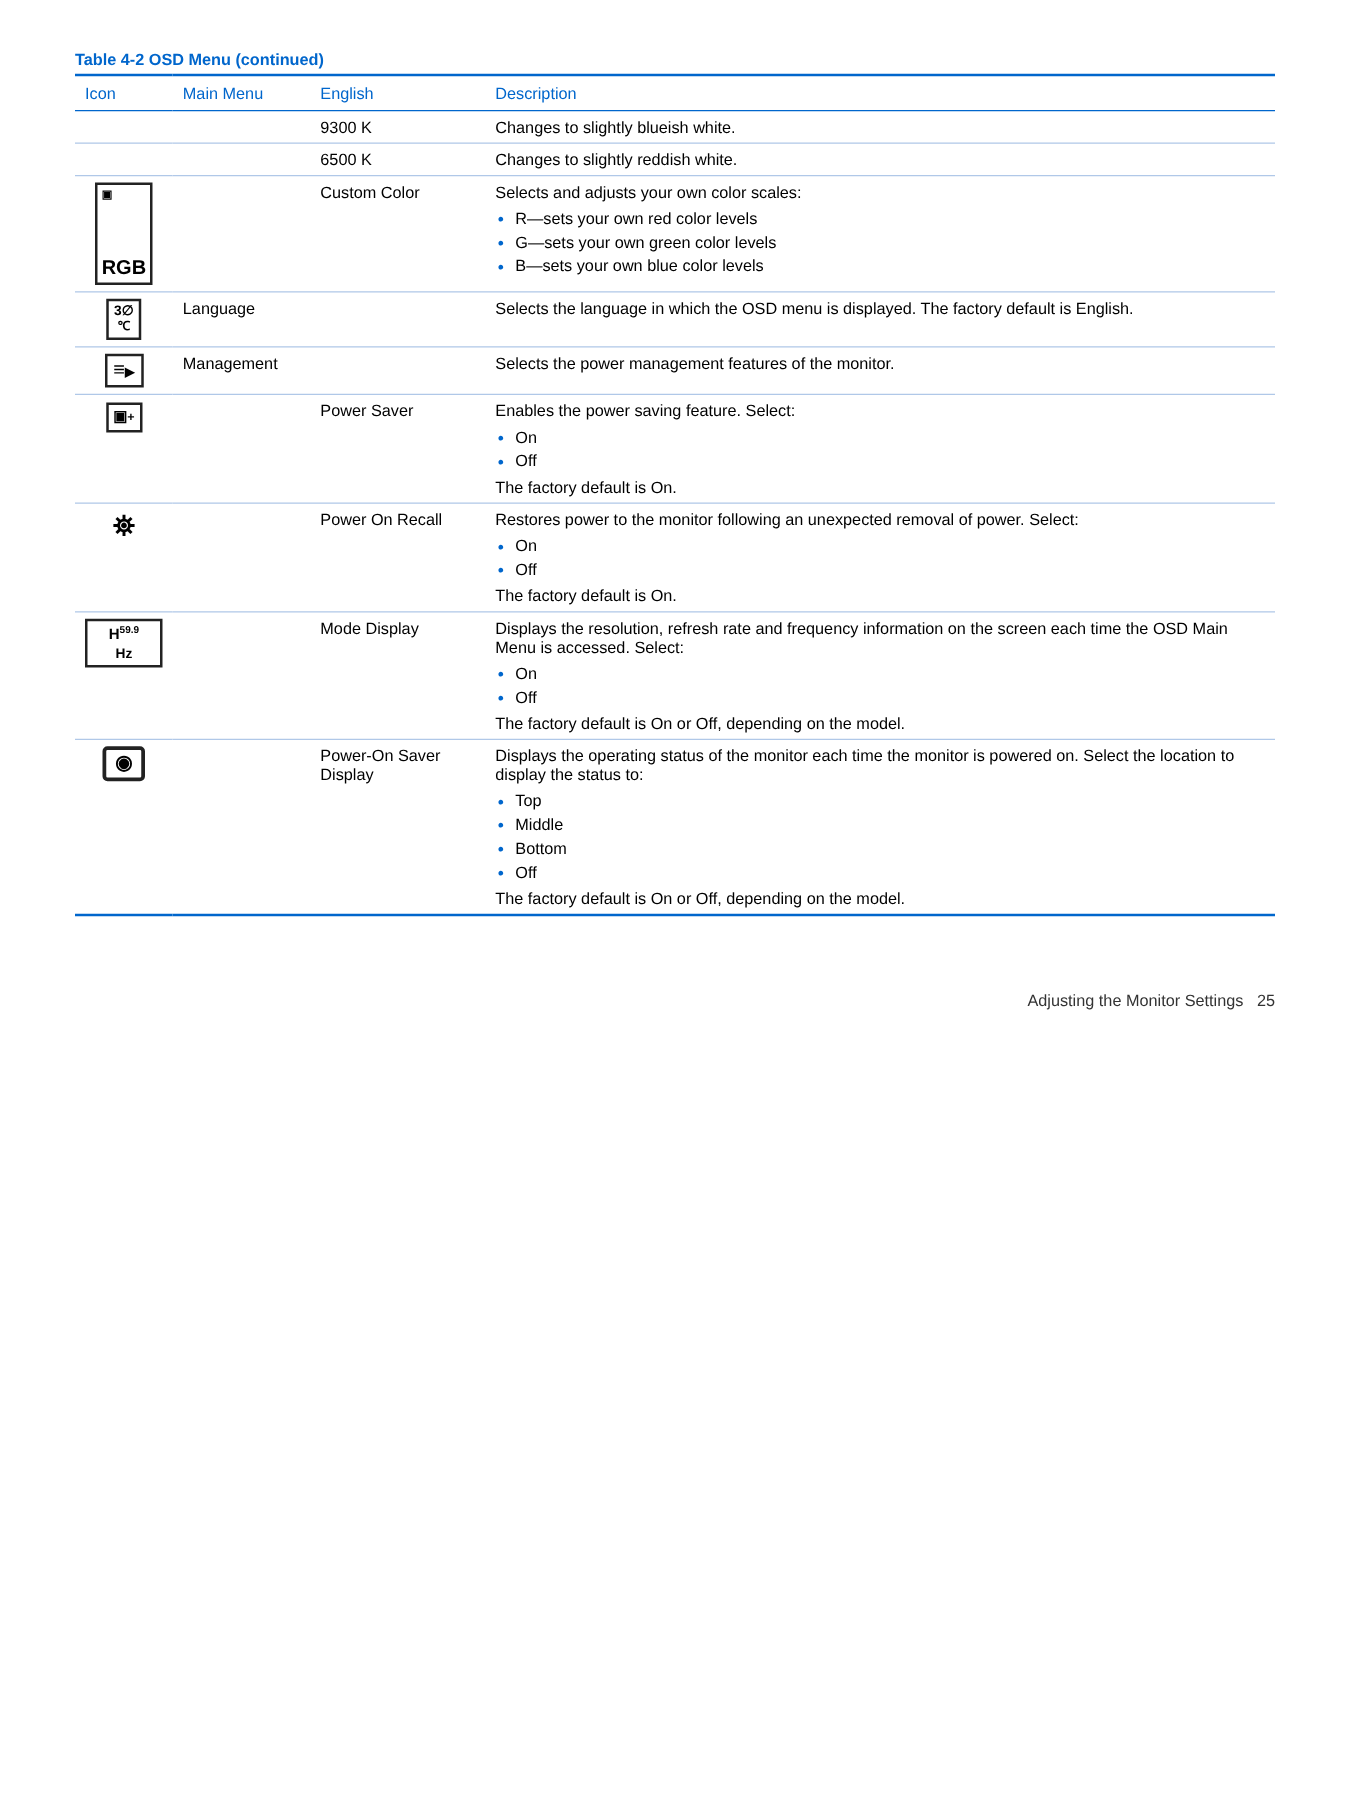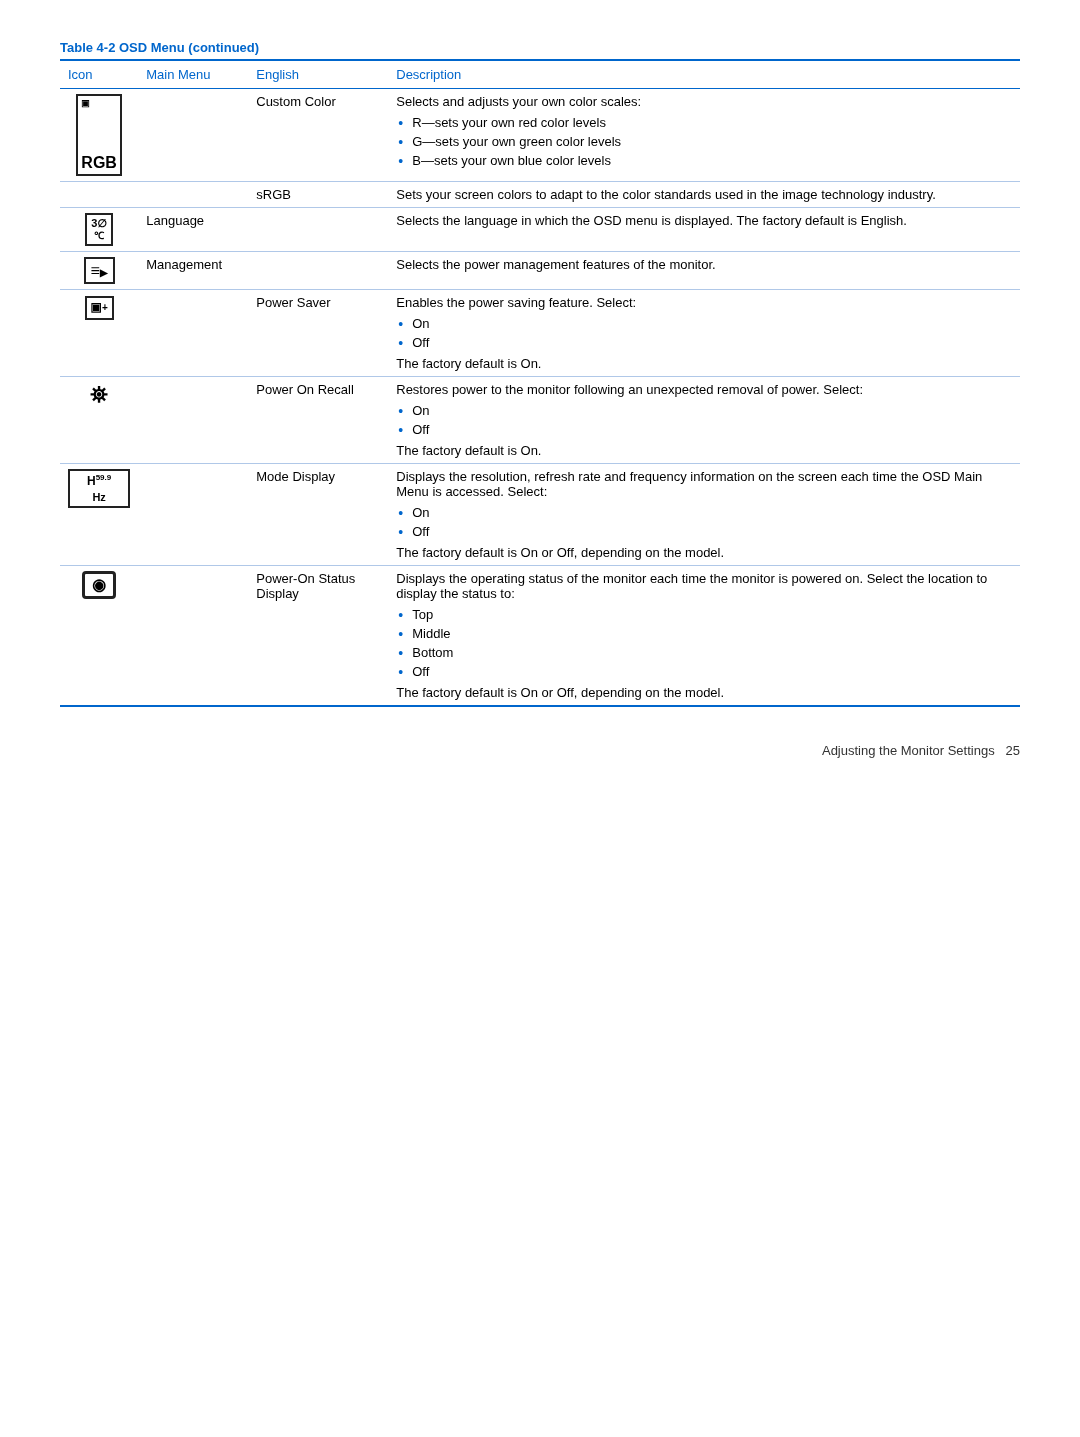--- a/index.html
+++ b/index.html
@@ -96,47 +96,53 @@
   <thead>
     <tr>
       <th>Icon</th>
       <th>Main Menu</th>
       <th>English</th>
       <th>Description</th>
     </tr>
   </thead>
   <tbody>
 
-
+    <tr>
+      <td class="icon-cell"></td>
+      <td class="main-menu-cell"></td>
+      <td class="submenu-cell">9300 K</td>
+      <td class="desc-cell">Changes to slightly blueish white.</td>
+    </tr>
+
+    <tr>
+      <td class="icon-cell"></td>
+      <td class="main-menu-cell"></td>
+      <td class="submenu-cell">6500 K</td>
+      <td class="desc-cell">Changes to slightly reddish white.</td>
+    </tr>
 
     <tr>
       <td class="icon-cell">
         <span style="display:inline-block;border:2px solid #222;font-size:11px;font-weight:900;padding:2px 3px;line-height:1.2;text-align:center;">
           <div style="font-size:9px;text-align:left;font-weight:bold;">▣</div>
           <div style="font-size:16px;font-weight:700;margin-top:44px;">RGB</div>
         </span>
       </td>
       <td class="main-menu-cell"></td>
       <td class="submenu-cell">Custom Color</td>
       <td class="desc-cell">
         Selects and adjusts your own color scales:
         <ul class="bullet-list">
           <li>R—sets your own red color levels</li>
           <li>G—sets your own green color levels</li>
           <li>B—sets your own blue color levels</li>
         </ul>
       </td>
     </tr>
 
-    <tr>
-      <td class="icon-cell"></td>
-      <td class="main-menu-cell"></td>
-      <td class="submenu-cell">sRGB</td>
-      <td class="desc-cell">Sets your screen colors to adapt to the color standards used in the image technology industry.</td>
-    </tr>
 
     <tr>
       <td class="icon-cell">
         <span style="display:inline-block;border:2px solid #222;padding:2px 4px;font-size:13px;font-weight:900;line-height:1.2;">
           <div style="font-size:11px;">3∅</div>
           <div style="font-size:10px;">℃</div>
         </span>
       </td>
       <td class="main-menu-cell">Language</td>
       <td class="submenu-cell"></td>
@@ -209,31 +215,31 @@
       </td>
     </tr>
 
     <tr>
       <td class="icon-cell">
         <span style="display:inline-block;border:3px solid #222;border-radius:4px;padding:3px 7px;font-size:16px;line-height:1;">
           ◉
         </span>
       </td>
       <td class="main-menu-cell"></td>
-      <td class="submenu-cell">Power-On Status Display</td>
+      <td class="submenu-cell">Power-On Saver Display</td>
       <td class="desc-cell">
         Displays the operating status of the monitor each time the monitor is powered on. Select the location to display the status to:
         <ul class="bullet-list">
           <li>Top</li>
           <li>Middle</li>
           <li>Bottom</li>
           <li>Off</li>
         </ul>
         The factory default is On or Off, depending on the model.
       </td>
     </tr>
 
   </tbody>
 </table>
 
-<div style="text-align:right; margin-top: 36px; font-size:13px; color:#333;">
+<div style="text-align:right; margin-top: 60px; font-size:13px; color:#333;">
   <span>Adjusting the Monitor Settings</span>&nbsp;&nbsp;&nbsp;<span>25</span>
 </div>
 
 </body></html>

